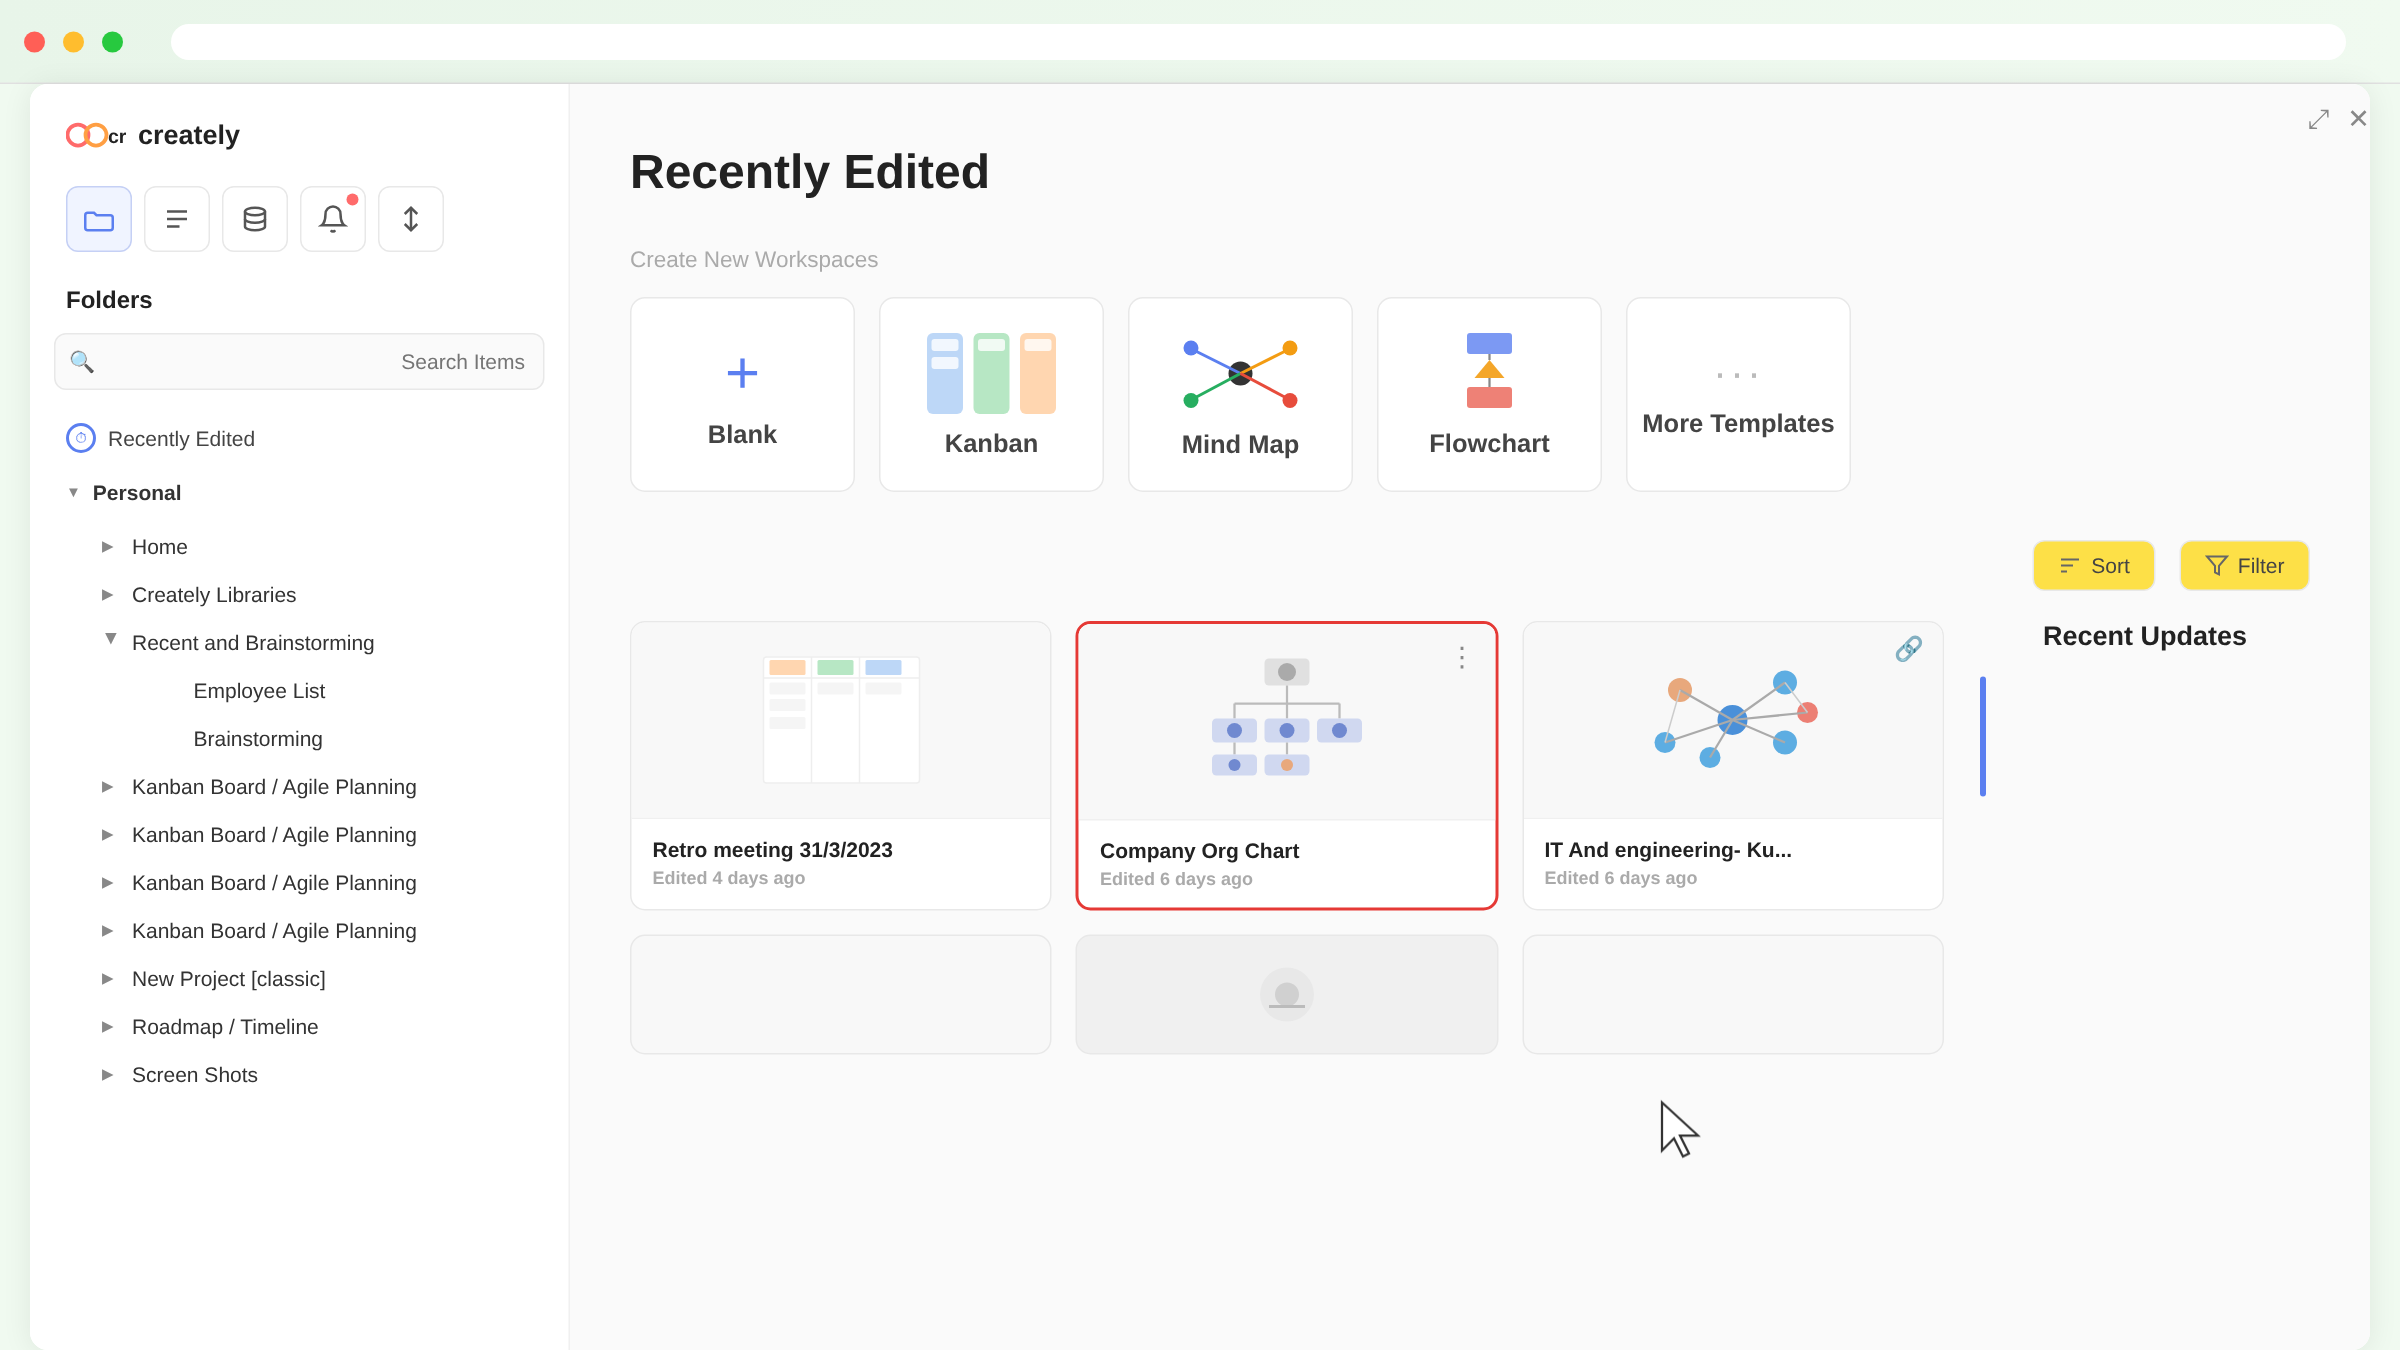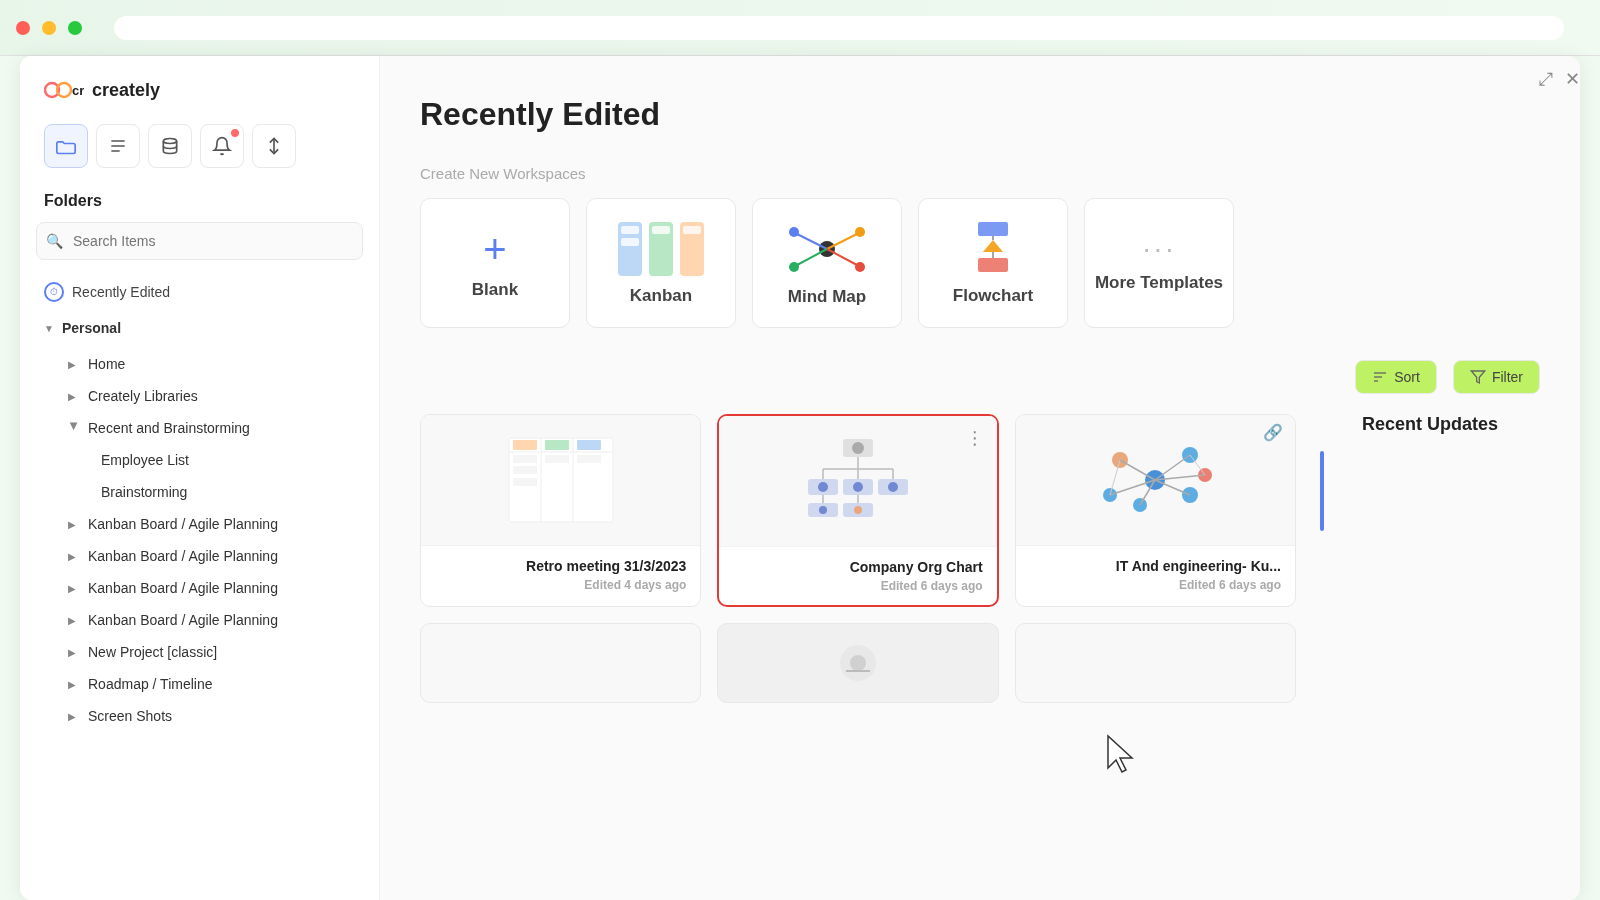--- a/index.html
+++ b/index.html
@@ -87,20 +87,21 @@
     }
     .search-input {
       width: 100%;
       padding: 10px 12px 10px 36px;
       border: 1px solid #e8e8e8;
       border-radius: 8px;
       font-size: 14px;
       color: #999;
       background: #fafafa;
       outline: none;
+      text-align: right;
     }
     .search-wrapper {
       position: relative;
     }
     .search-icon-inside {
       position: absolute;
       left: 10px; top: 50%;
       transform: translateY(-50%);
       color: #aaa;
       font-size: 14px;
@@ -134,21 +135,21 @@
       padding: 8px 24px;
       cursor: pointer;
       font-size: 14px;
       color: #333;
       gap: 8px;
     }
     .sidebar-item .arrow { font-size: 10px; color: #888; width: 12px; }
     .sidebar-item .arrow.down { transform: rotate(90deg); }
     .sidebar-item .label { flex: 1; }
     .sidebar-item.indent { padding-left: 48px; }
-    .sidebar-item.indent2 { padding-left: 61px; }
+    .sidebar-item.indent2 { padding-left: 48px; margin-left: 41px; }
     .sidebar-personal {
       display: flex; align-items: center; gap: 8px;
       padding: 8px 24px;
       font-size: 14px; font-weight: 600; color: #333;
       cursor: pointer;
     }
     .sidebar-personal .arrow { font-size: 10px; color: #888; }
 
     
     .main-content {
@@ -195,21 +196,21 @@
     
     .sort-filter-bar {
       display: flex;
       justify-content: flex-end;
       gap: 16px;
       margin-bottom: 20px;
     }
     .sort-btn, .filter-btn {
       display: flex; align-items: center; gap: 6px;
       padding: 8px 16px;
-      background: #bef264;
+      background: #fde047;
       border: 1px solid #e8e8e8;
       border-radius: 8px;
       cursor: pointer;
       font-size: 14px;
       color: #444;
     }
 
     
     .content-area {
       display: flex;
@@ -259,21 +260,20 @@
       position: absolute;
       top: 8px; right: 8px;
       font-size: 18px; color: #888;
       width: 28px; height: 28px;
       display: flex; align-items: center; justify-content: center;
       border-radius: 4px;
     }
     .card-info {
       padding: 12px 14px;
       border-top: 1px solid #f0f0f0;
-      text-align: right;
     }
     .card-title { font-size: 14px; font-weight: 600; color: #222; margin-bottom: 4px; }
     .card-time { font-size: 12px; color: #aaa; font-weight: bold; }
 
     
     .bottom-cards-row {
       display: grid;
       grid-template-columns: repeat(3, 1fr);
       gap: 16px;
       margin-top: 16px;

